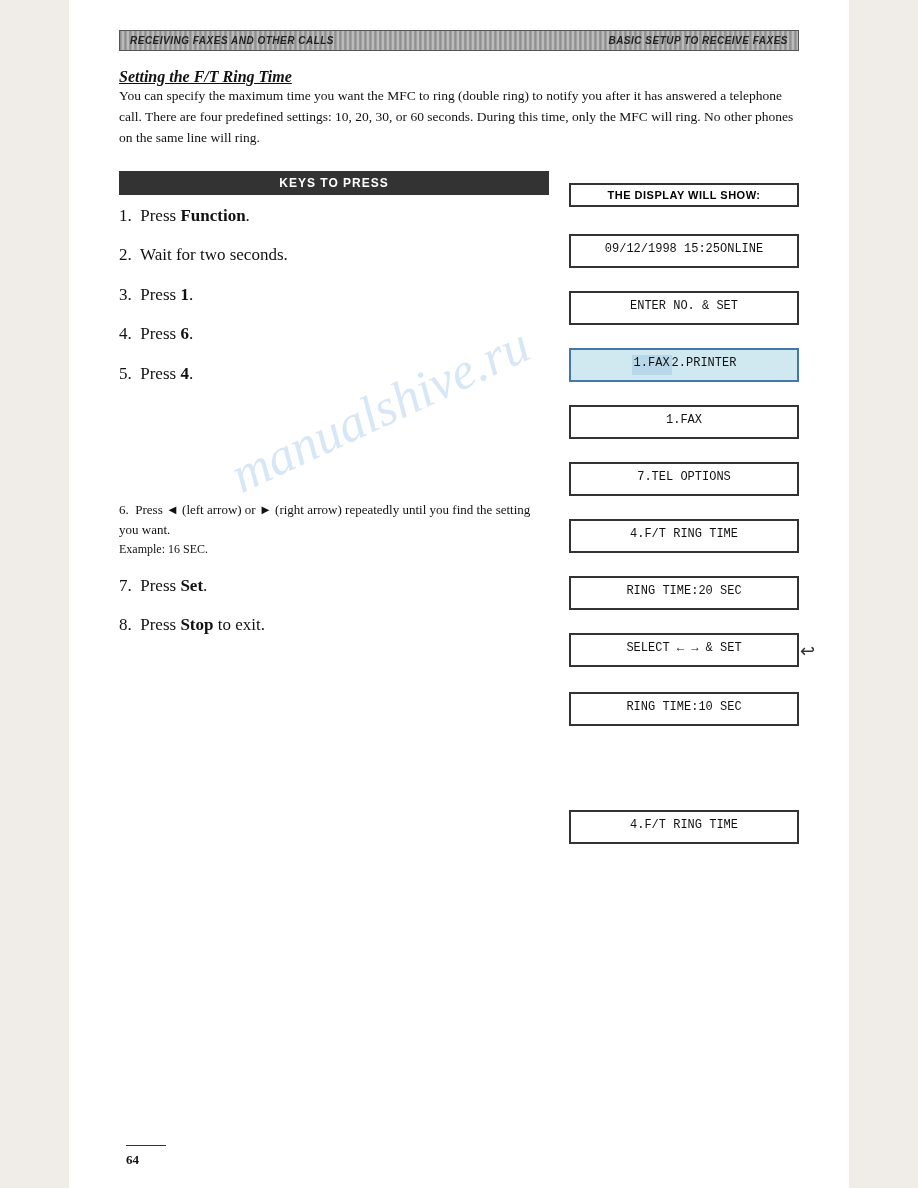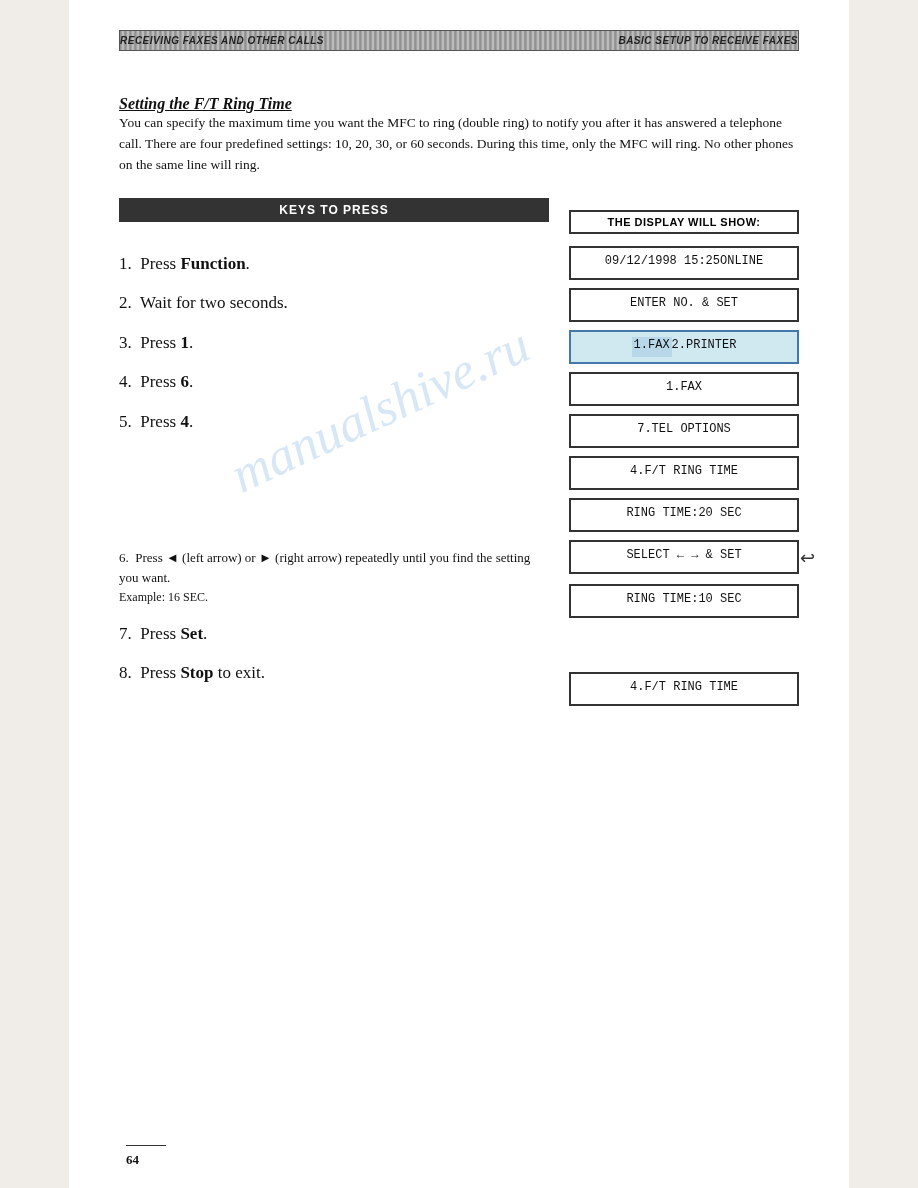--- a/index.html
+++ b/index.html
@@ -27,25 +27,25 @@
     
     .header-banner {
       background: repeating-linear-gradient(
         90deg,
         #888 0px, #aaa 2px, #ccc 3px, #888 5px
       );
       color: #000;
       font-size: 11px;
       font-weight: bold;
       font-family: Arial, sans-serif;
-      padding: 4px 0;
+      padding: 4px 10px;
       display: flex;
       justify-content: space-between;
       align-items: center;
-      margin-bottom: 44px;
+      margin-bottom: 17px;
       border: 1px solid #555;
     }
 
     .header-left {
       font-style: italic;
       font-size: 10px;
       color: #222;
       letter-spacing: 0.5px;
       text-transform: uppercase;
     }
@@ -84,35 +84,35 @@
     .col-left {
       flex: 1;
       min-width: 0;
     }
 
     .col-right {
       width: 230px;
       flex-shrink: 0;
       display: flex;
       flex-direction: column;
-      gap: 6px;
+      gap: 21px;
       padding-top: 12px;
     }
 
     
     .keys-header {
       background: #333;
       color: #fff;
       font-family: Arial, sans-serif;
       font-size: 12px;
       font-weight: bold;
       text-align: center;
       padding: 5px 10px;
       letter-spacing: 1px;
-      margin-bottom: 29px;
+      margin-bottom: 8px;
       text-transform: uppercase;
     }
 
     
     .display-header {
       background: #fff;
       border: 2px solid #333;
       color: #000;
       font-family: Arial, sans-serif;
       font-size: 11px;

